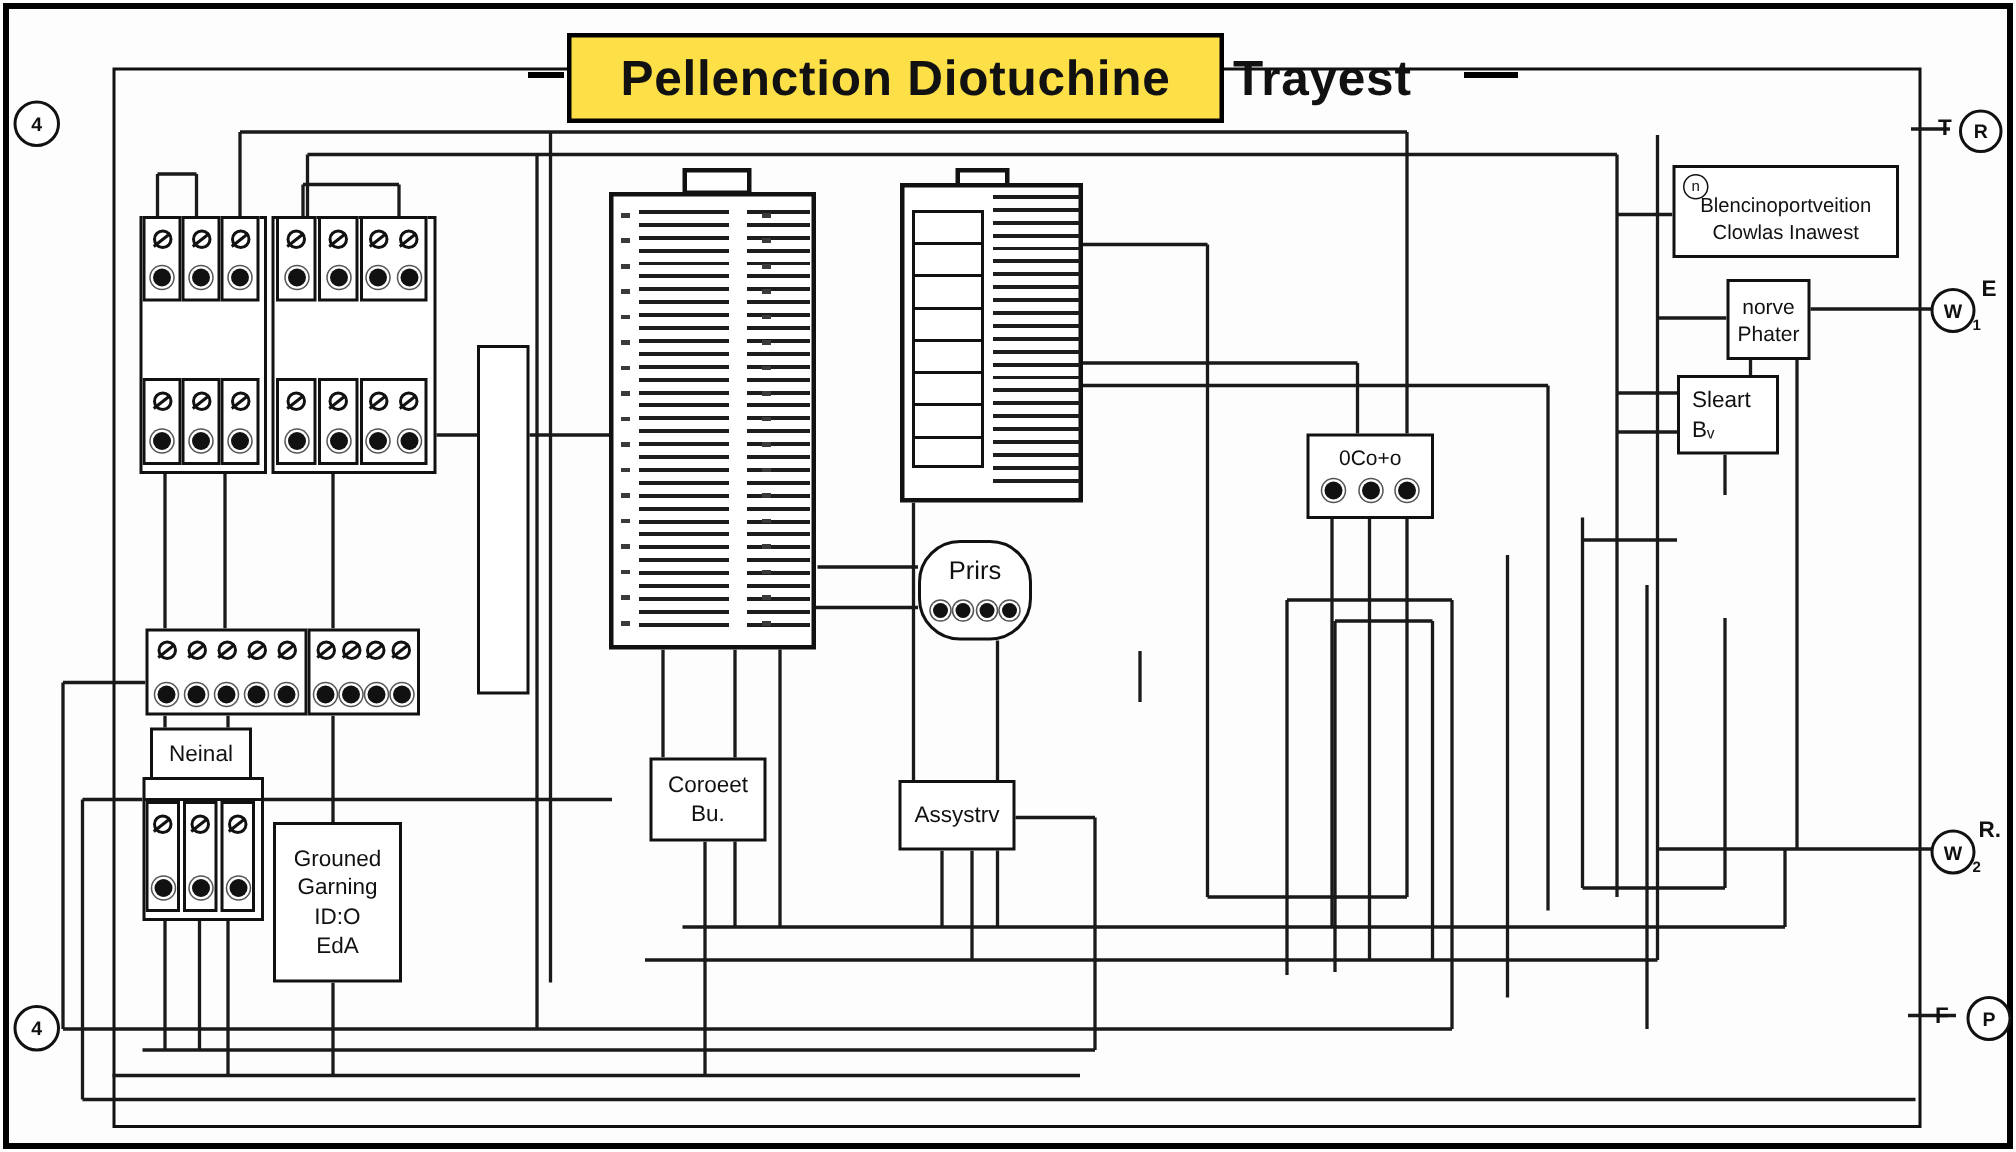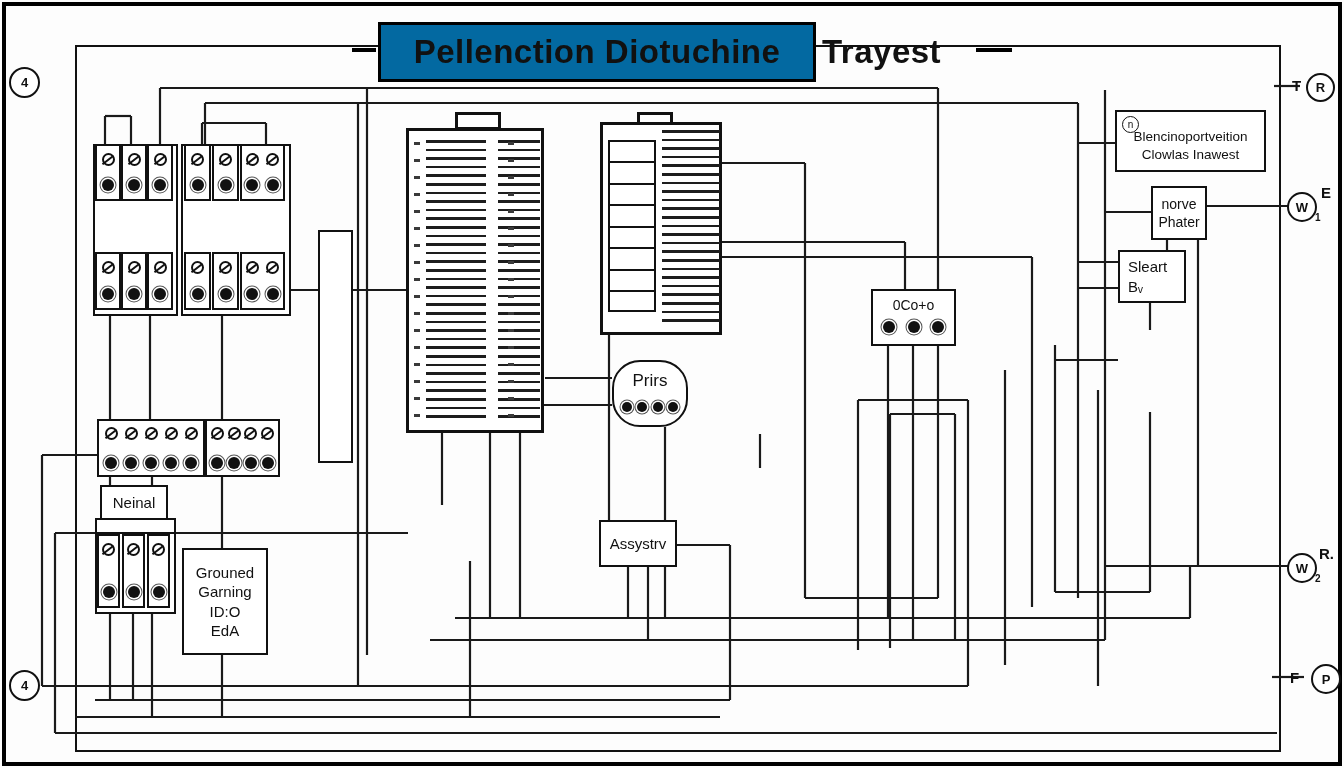--- a/index.html
+++ b/index.html
@@ -3,21 +3,21 @@
 <meta charset="utf-8">
 <style>
   html,body{margin:0;padding:0;background:#e8e8e8;}
   .stage{position:relative;width:1344px;height:768px;background:#fdfdfd;overflow:hidden;
          font-family:"Liberation Sans",sans-serif;color:#111;}
   .outer-frame{position:absolute;left:2px;top:2px;right:2px;bottom:2px;border:4px solid #000;}
   .inner-frame{position:absolute;left:75px;top:45px;width:1202px;height:703px;border:2.5px solid #111;}
   .wires{position:absolute;left:0;top:0;width:1344px;height:768px;pointer-events:none;}
 
   .title-box{position:absolute;left:378px;top:22px;width:432px;height:54px;border:3px solid #000;
-             background:#0369a1;display:flex;align-items:center;justify-content:center;
+             background:#fde047;display:flex;align-items:center;justify-content:center;
              font-weight:bold;font-size:33px;letter-spacing:.5px;}
   .title-suffix{position:absolute;left:822px;top:33px;font-weight:bold;font-size:33px;letter-spacing:.5px;}
 
   .box{position:absolute;border:2.5px solid #111;background:#fff;box-sizing:border-box;
        display:flex;flex-direction:column;align-items:center;justify-content:center;
        text-align:center;font-size:15px;line-height:1.3;}
   .box.small-text{font-size:13.5px;}
 
   .circle-marker{position:absolute;border:2px solid #111;border-radius:50%;background:#fff;
                  display:flex;align-items:center;justify-content:center;
@@ -333,20 +333,24 @@
     <span style="font-size:17px;">Prirs</span>
     <span class="dotrow" style="margin-top:10px;">
       <span class="dot" style="width:10px;height:10px;"></span>
       <span class="dot" style="width:10px;height:10px;"></span>
       <span class="dot" style="width:10px;height:10px;"></span>
       <span class="dot" style="width:10px;height:10px;"></span>
     </span>
   </div>
 
 
+  <div class="box" style="left:433px;top:505px;width:78px;height:56px;">
+    <span>Coroeet</span>
+    <span>Bu.</span>
+  </div>
 
   <div class="box" style="left:599px;top:520px;width:78px;height:47px;">
     <span>Assystrv</span>
   </div>
 
   <div class="box" style="left:871px;top:289px;width:85px;height:57px;justify-content:flex-start;padding-top:5px;text-align:right;">
     <span style="font-size:14px;">0Co+o</span>
     <span class="dotrow" style="margin-top:7px;padding:0 10px;">
       <span class="dot"></span>
       <span class="dot"></span>

